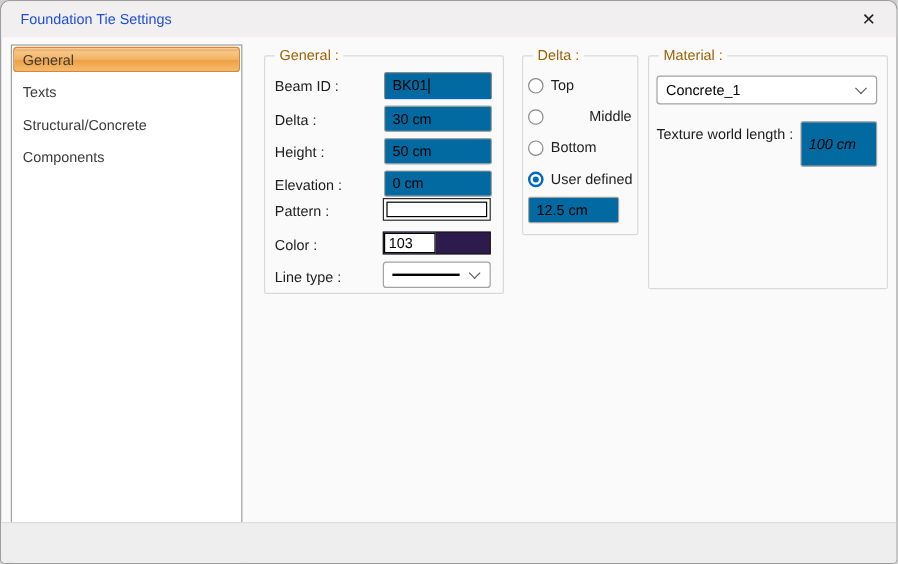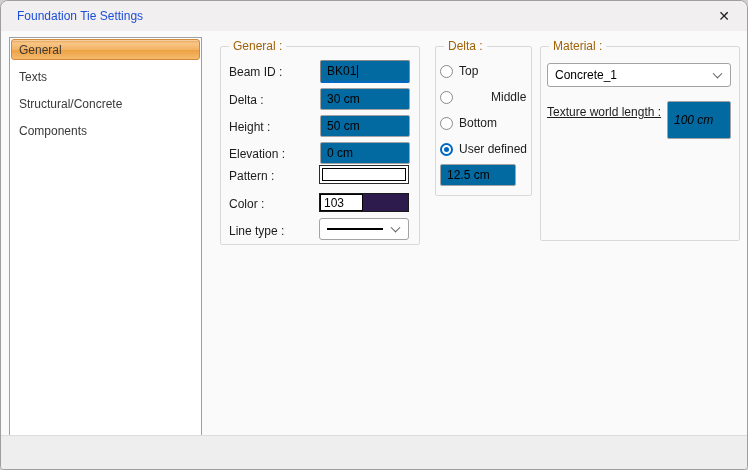--- a/index.html
+++ b/index.html
@@ -143,21 +143,21 @@
   </div>
 
   <div class="group g-material">
     <span class="group-label">Material :</span>
 
     <div class="dd" style="left:6px; top:16px; width:184px; height:24px;text-align:center;">
       <span>Concrete_1</span>
       <span class="chev"></span>
     </div>
 
-    <span class="lbl" style="left:6px; top:58px;text-decoration:underline;">Texture world length :</span>
+    <span class="lbl" style="left:6px; top:58px;">Texture world length :</span>
     <div class="tb" style="left:126px; top:54px; width:64px; height:38px;font-style:italic;">
       <span>100 cm</span>
     </div>
   </div>
 
   <div class="footer">
     
     
     
   </div>

